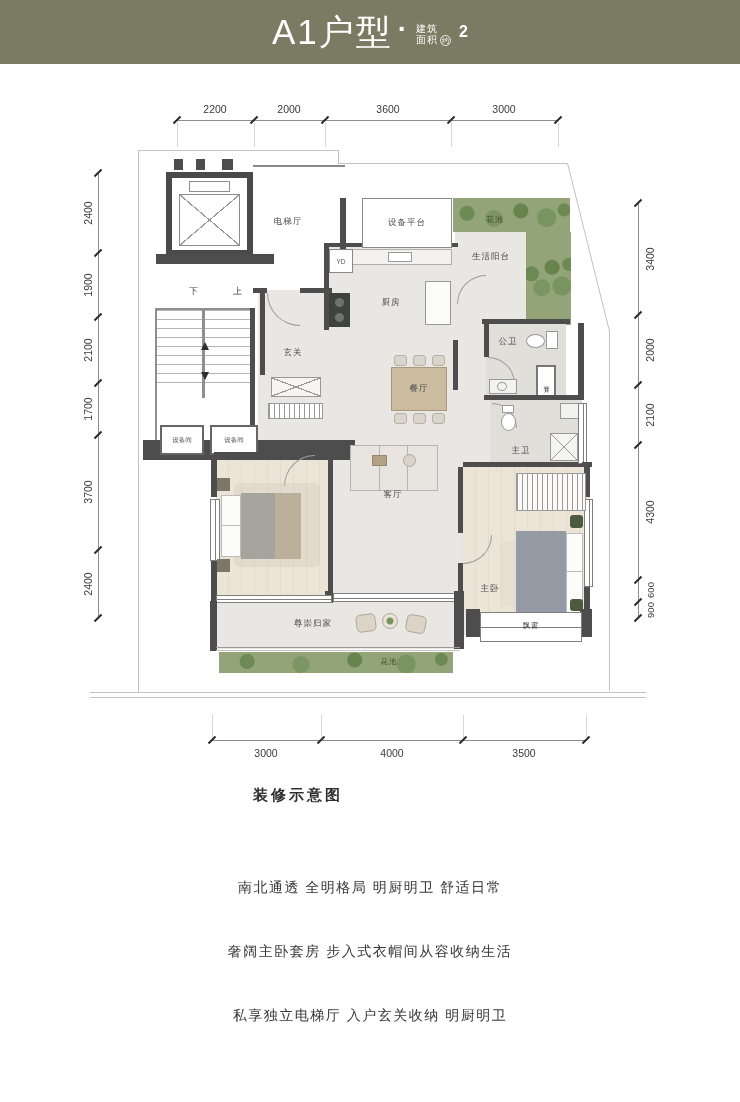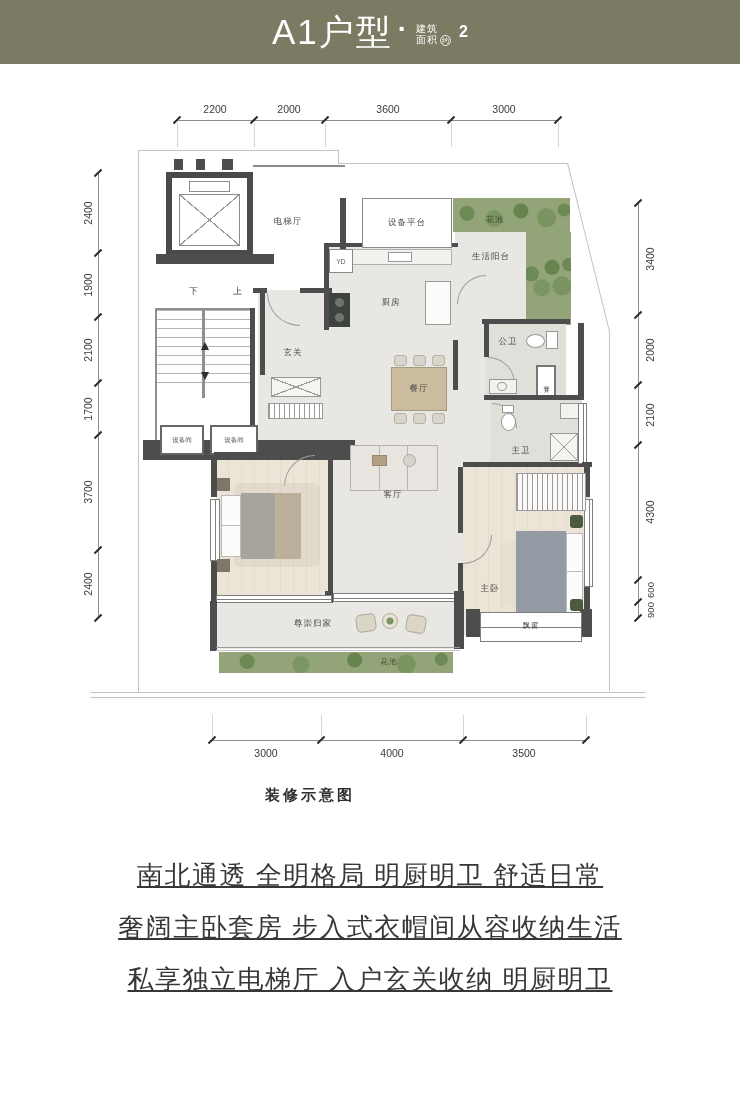--- a/index.html
+++ b/index.html
@@ -46,23 +46,23 @@
   .win.v::after{content:"";position:absolute;top:0;bottom:0;left:50%;width:1px;background:#7e7e7e;}
   .door{position:absolute;border-left:1px solid #9c9c9c;border-bottom:1px solid #9c9c9c;
         border-radius:0 0 0 100%;}
   .xpat{background-image:
     linear-gradient(to top right,rgba(0,0,0,0) calc(50% - .6px),#9a9a9a calc(50% - .6px),#9a9a9a calc(50% + .6px),rgba(0,0,0,0) calc(50% + .6px)),
     linear-gradient(to bottom right,rgba(0,0,0,0) calc(50% - .6px),#9a9a9a calc(50% - .6px),#9a9a9a calc(50% + .6px),rgba(0,0,0,0) calc(50% + .6px));}
   .comb{background-image:repeating-linear-gradient(to right,#9a9a9a 0 1px,rgba(0,0,0,0) 1px 5px);}
   .treads{background-image:repeating-linear-gradient(to bottom,#b5b5b5 0 1px,rgba(0,0,0,0) 1px 9px);}
   .tri{position:absolute;width:0;height:0;}
   .caption{position:absolute;left:0;top:786px;width:596px;text-align:center;
-           font-size:15px;font-weight:bold;letter-spacing:3px;color:#2e2e2e;padding-left:12px;}
+           font-size:15px;font-weight:bold;letter-spacing:3px;color:#2e2e2e;}
   .selling{position:absolute;left:0;top:849px;width:740px;text-align:center;color:#373737;}
-  .selling p{margin:0;height:52px;line-height:52px;font-size:26px;font-weight:500;letter-spacing:1.5px;text-decoration:underline;}
+  .selling p{margin:12px;height:52px;line-height:52px;font-size:14px;font-weight:500;letter-spacing:1.5px;}
 </style>
 </head>
 <body>
 
 <div class="page">
 
   <div class="topbar">
     <span class="t-main">A1户型</span>
     <span class="t-dot">·</span>
     <span class="t-small">

